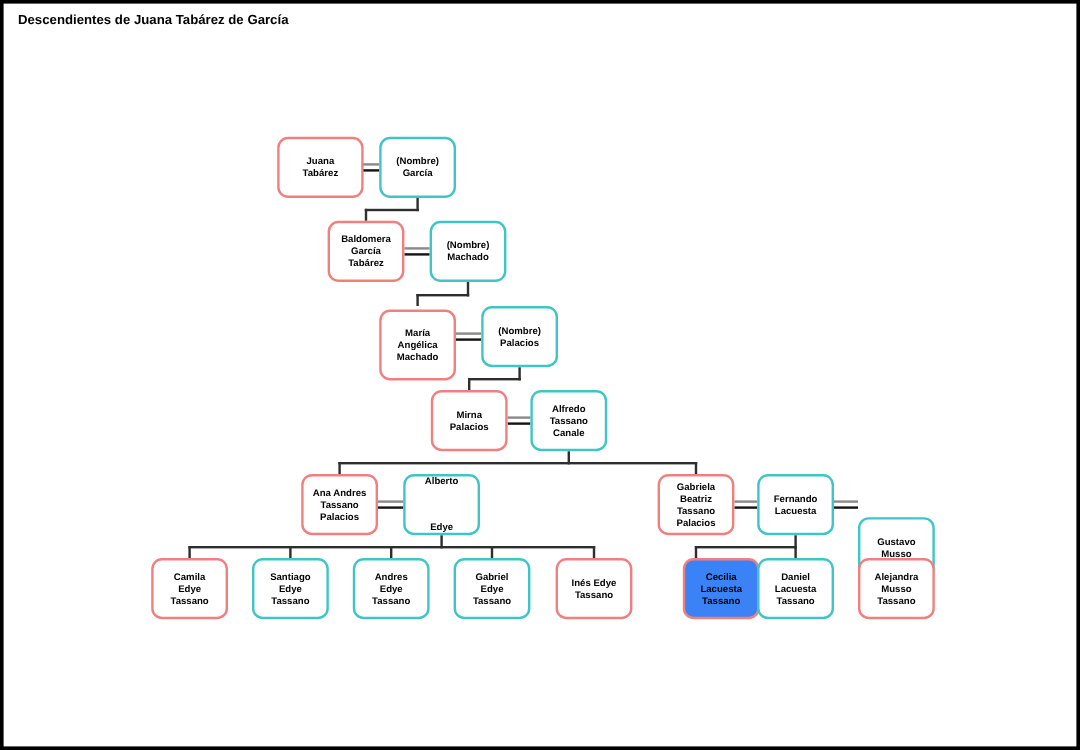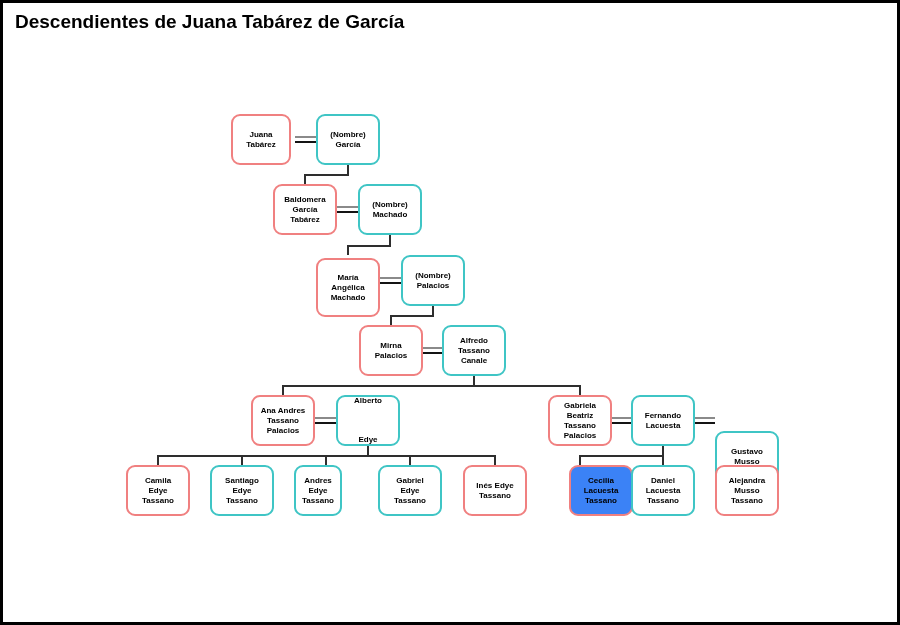--- a/index.html
+++ b/index.html
@@ -11,21 +11,21 @@
     background: #ffffff;
     border: 3px solid #000000;
     overflow: hidden;
     font-family: "Liberation Sans", sans-serif;
   }
   #chart-title {
     position: absolute;
     left: 12px;
     top: 8px;
     margin: 0;
-    font-size: 19px;
+    font-size: 11px;
     font-weight: bold;
     color: #000000;
     white-space: nowrap;
   }
   .person {
     position: absolute;
     box-sizing: border-box;
     background: #ffffff;
     border: 2px solid;
     border-radius: 9px;
@@ -53,21 +53,21 @@
     position: absolute;
     z-index: 1;
   }
 </style>
 </head>
 <body>
 
 <div id="canvas">
   <h1 id="chart-title">Descendientes de Juana Tabárez de García</h1>
   <div id="tree">
-      <div class="person" style="left: 228px; top: 111px; width: 60px; height: 51px; border-color: rgb(240, 128, 128); background: rgb(255, 255, 255);">
+      <div class="person" style="left: 228px; top: 111px; width: 72px; height: 51px; border-color: rgb(240, 128, 128); background: rgb(255, 255, 255);">
         <span>Juana</span>
         <span>Tabárez</span>
       </div>
       <div class="person" style="left: 313px; top: 111px; width: 64px; height: 51px; border-color: rgb(63, 197, 197); background: rgb(255, 255, 255);">
         <span>(Nombre)</span>
         <span>García</span>
       </div>
       <div class="person" style="left: 270px; top: 181px; width: 64px; height: 51px; border-color: rgb(240, 128, 128); background: rgb(255, 255, 255);">
         <span>Baldomera</span>
         <span>García</span>
@@ -121,21 +121,21 @@
       <div class="person" style="left: 123px; top: 462px; width: 64px; height: 51px; border-color: rgb(240, 128, 128); background: rgb(255, 255, 255);">
         <span>Camila</span>
         <span>Edye</span>
         <span>Tassano</span>
       </div>
       <div class="person" style="left: 207px; top: 462px; width: 64px; height: 51px; border-color: rgb(63, 197, 197); background: rgb(255, 255, 255);">
         <span>Santiago</span>
         <span>Edye</span>
         <span>Tassano</span>
       </div>
-      <div class="person" style="left: 291px; top: 462px; width: 48px; height: 51px; border-color: rgb(63, 197, 197); background: rgb(255, 255, 255);">
+      <div class="person" style="left: 291px; top: 462px; width: 64px; height: 51px; border-color: rgb(63, 197, 197); background: rgb(255, 255, 255);">
         <span>Andres</span>
         <span>Edye</span>
         <span>Tassano</span>
       </div>
       <div class="person" style="left: 375px; top: 462px; width: 64px; height: 51px; border-color: rgb(63, 197, 197); background: rgb(255, 255, 255);">
         <span>Gabriel</span>
         <span>Edye</span>
         <span>Tassano</span>
       </div>
       <div class="person" style="left: 460px; top: 462px; width: 64px; height: 51px; border-color: rgb(240, 128, 128); background: rgb(255, 255, 255);">

